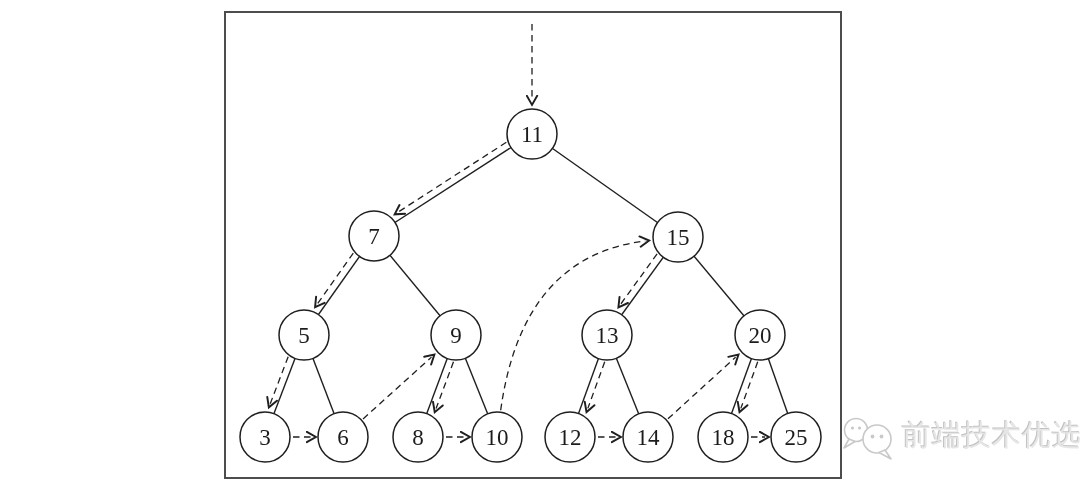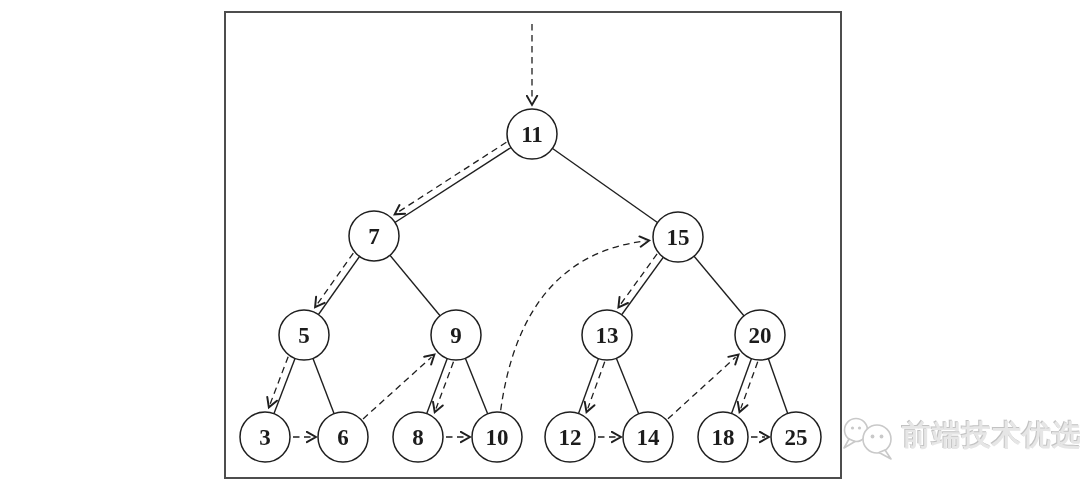--- a/index.html
+++ b/index.html
@@ -3,21 +3,20 @@
 <meta charset="utf-8">
 <style>
   html, body { margin: 0; padding: 0; background: #ffffff; }
   .stage {
     position: relative;
     width: 1080px;
     height: 489px;
     background: #ffffff;
     overflow: hidden;
     font-family: "Liberation Serif", "DejaVu Serif", serif;
-    font-weight: bold;
   }
   svg text.node-label {
     font-family: "Liberation Serif", "DejaVu Serif", serif;
     font-size: 23px;
     fill: #1c1c1c;
   }
   .watermark {
     position: absolute;
     left: 836px;
     top: 408px;

